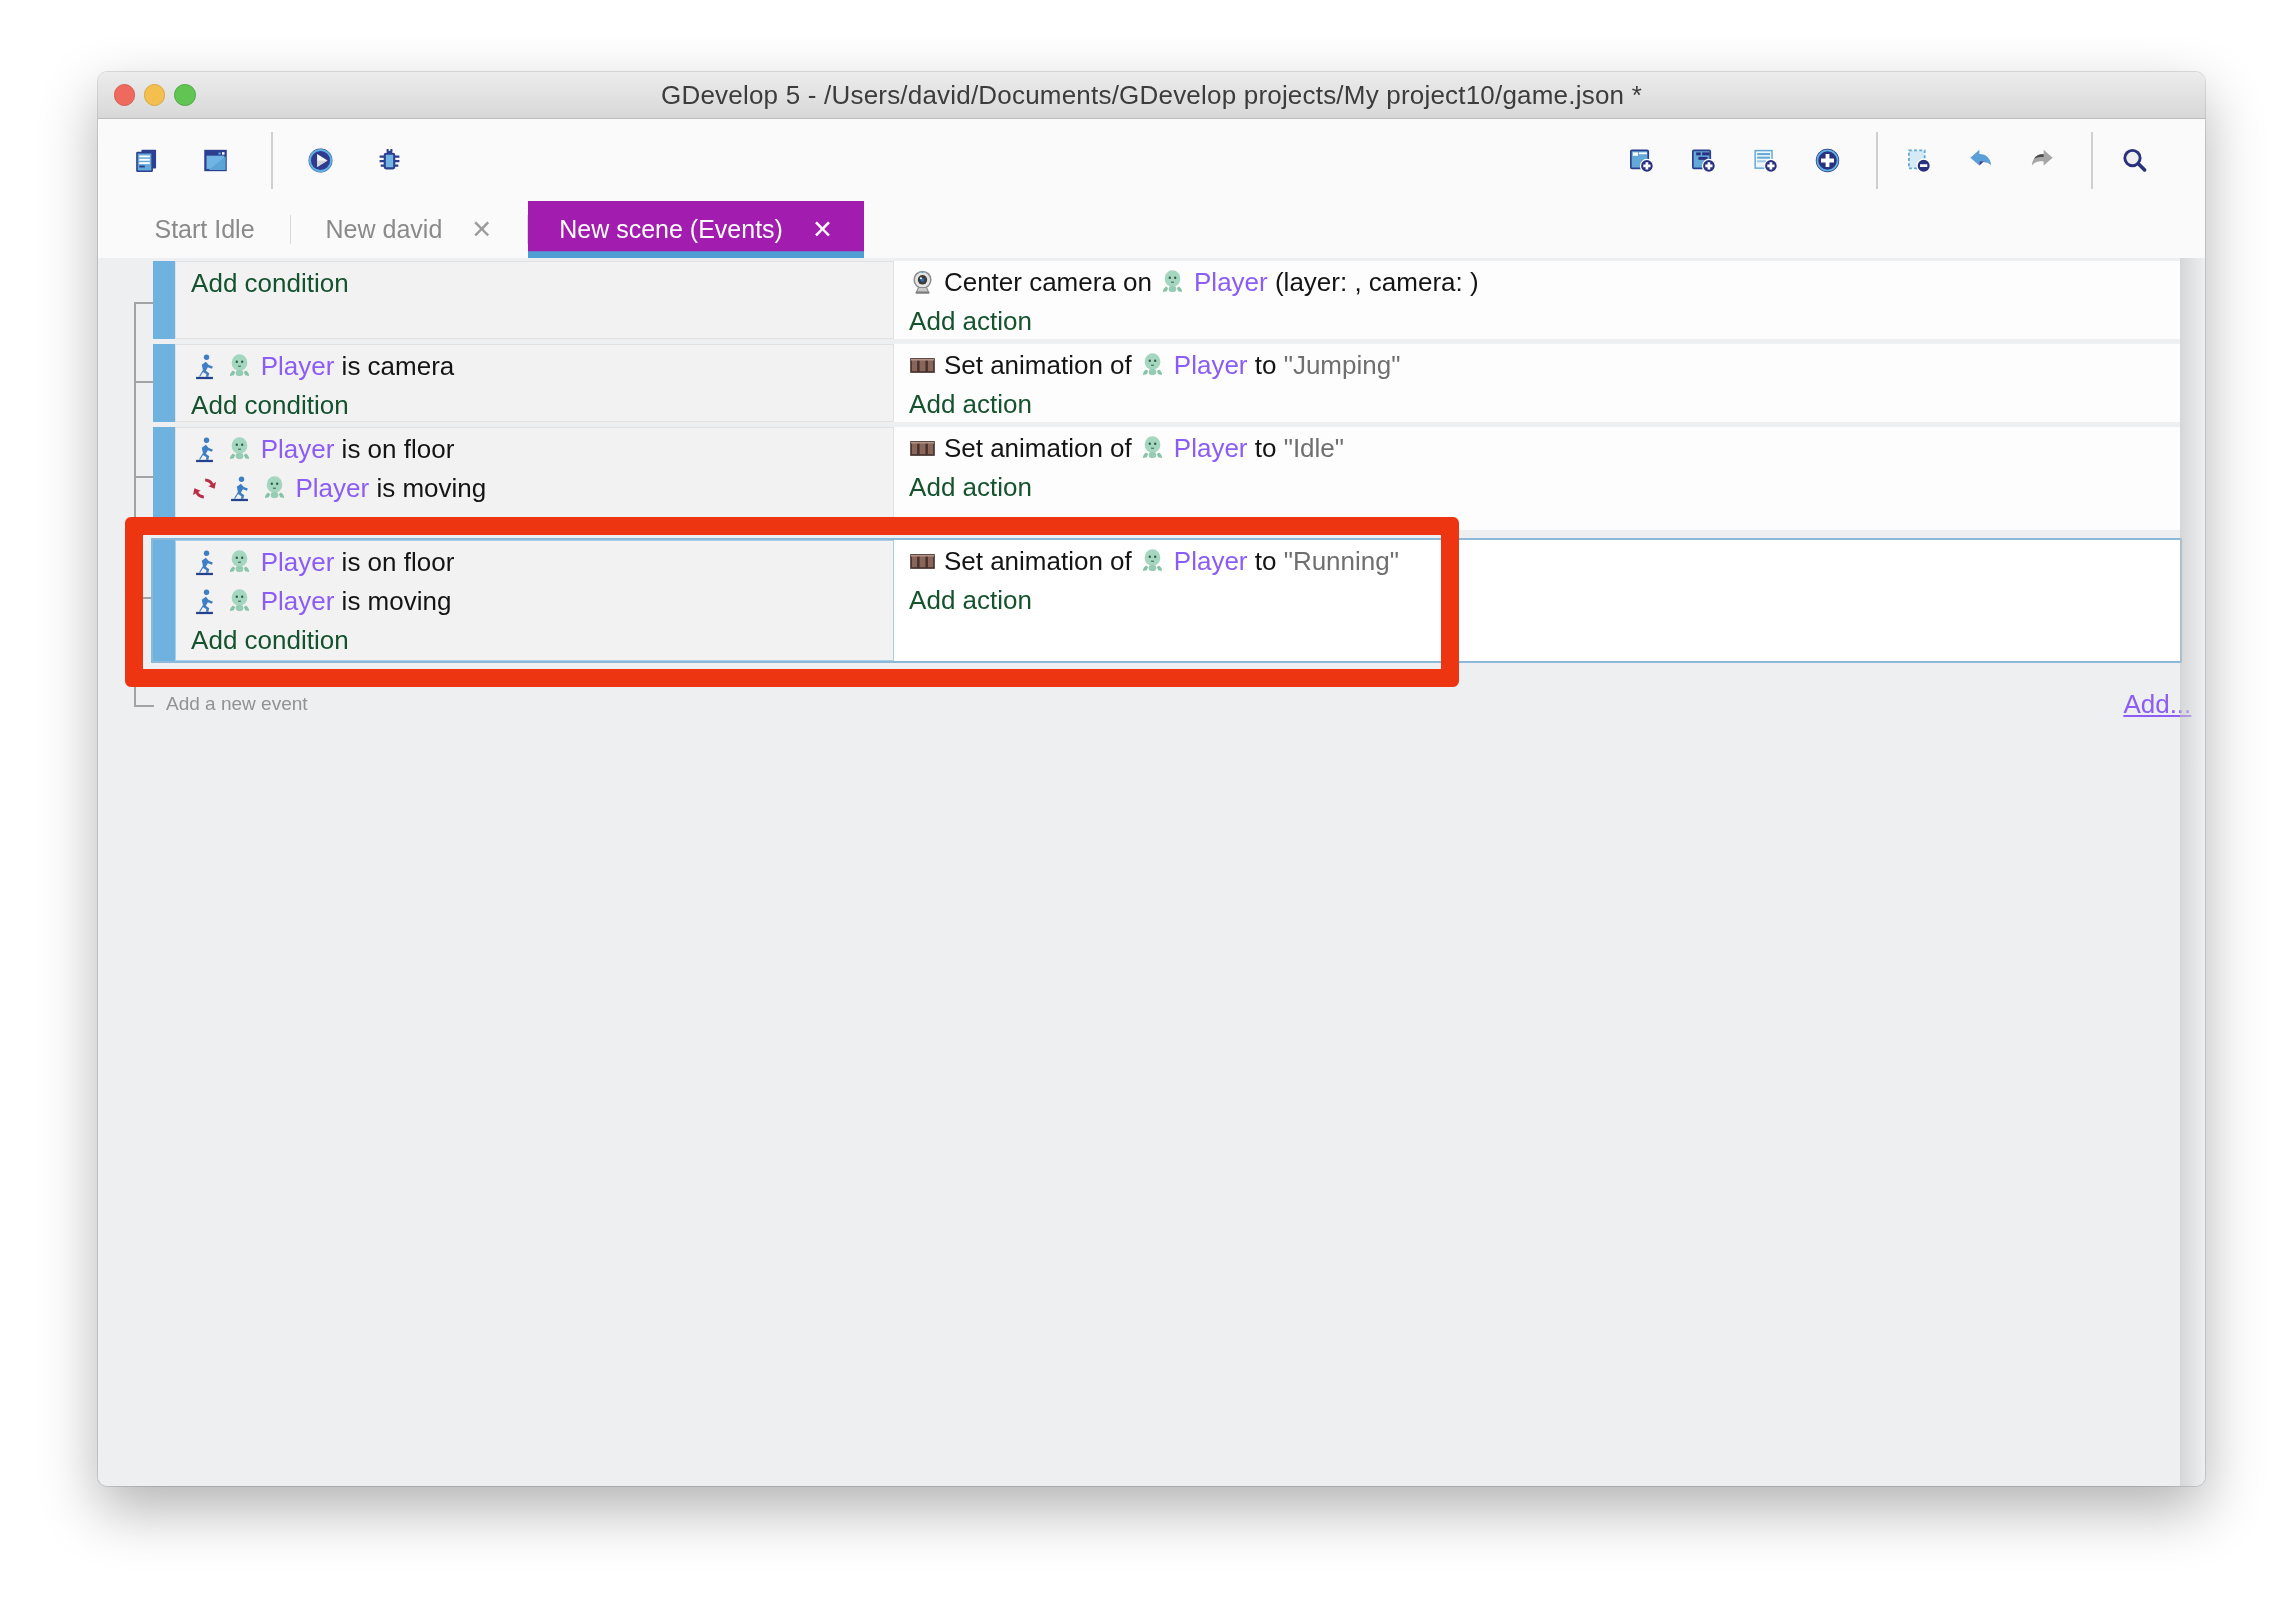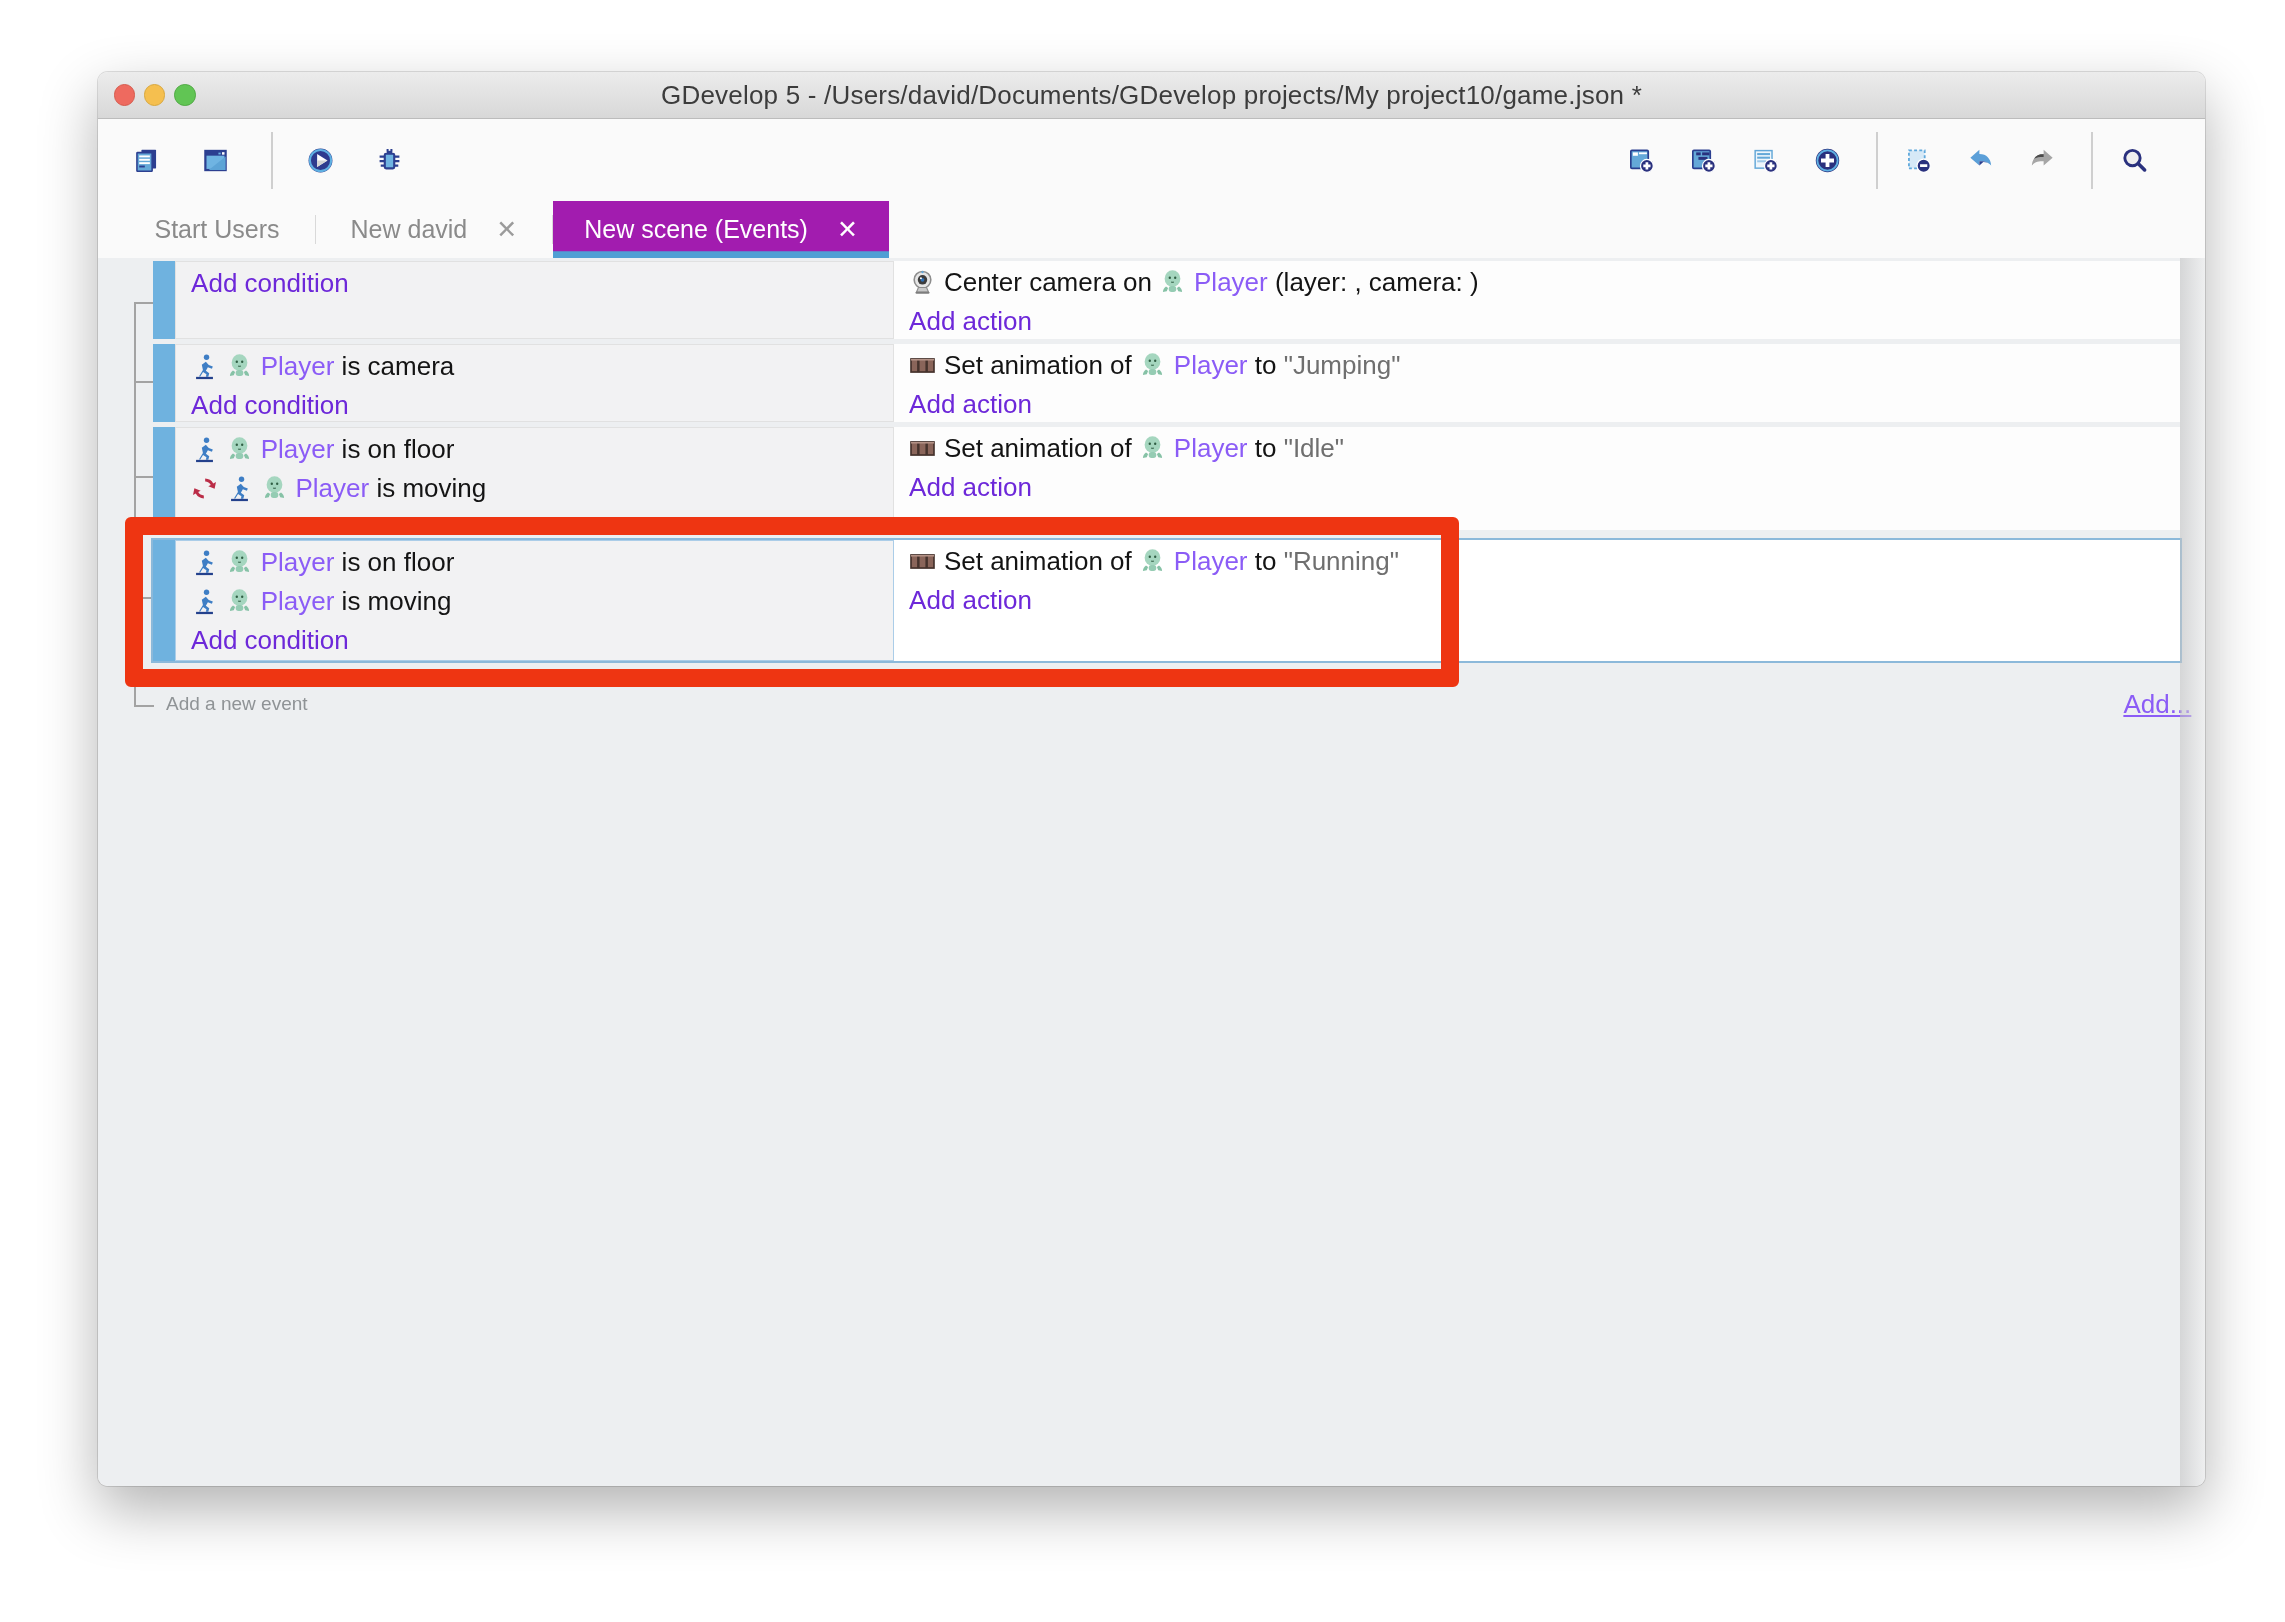--- a/index.html
+++ b/index.html
@@ -53,21 +53,21 @@
   .event-row.selected .cond-cell { border-color:#abcde8; }
   .act-cell { flex:1; background:#fdfdfd; padding:2px 15.6px; overflow:hidden; }
   .event-row.selected .act-cell { background:#ffffff; }
 
   .line { height:39px; display:flex; align-items:center; white-space:pre; }
   .ic { width:27px; height:27px; margin-right:7.8px; flex-shrink:0; display:inline-flex; }
   .ic svg { width:27px; height:27px; }
   .seg-plain { color:#141414; }
   .seg-object { color:#8b5cf6; font-weight:normal; }
   .seg-string { color:#6f6f6f; }
-  .seg-placeholder { color:#6d28d9; }
+  .seg-placeholder { color:#14532d; }
 
   
   .tree-v { position:absolute; left:36px; width:2px; background:#a3a3a3; }
   .tree-h { position:absolute; left:36px; width:19.5px; height:2px; background:#a3a3a3; }
 
   .events-footer { display:flex; justify-content:space-between; align-items:center; height:39px; margin-top:23.4px; padding:0 13.7px 0 68px; }
   .add-new-event { font-size:19px; color:#8f9396; cursor:pointer; }
   .add-more { font-size:26px; color:#8b5cf6; cursor:pointer;text-decoration:underline; }
 
   .scroll-strip { position:absolute; right:0; top:0; width:25px; height:100%;
@@ -217,21 +217,21 @@
                 <circle cx="10.2" cy="9.8" r="6.8" fill="#efefef" stroke="#2a317e" stroke-width="2.6"></circle>
                 <path d="M15.2 14.6 L21 20.4" stroke="#2a317e" stroke-width="3.2" stroke-linecap="round"></path>
               </svg>
             </span>
           </button>
         </div>
     </div>
 
     <div class="tabbar" id="tabbar">
         <div class="tab">
-          <span>Start Users</span>
+          <span>Start Idle</span>
         </div>
         <div class="tab-divider"></div>
         <div class="tab">
           <span>New david</span>
           <span class="tab-close">✕</span>
         </div>
         <div class="tab-divider"></div>
         <div class="tab active">
           <span>New scene (Events)</span>
           <span class="tab-close">✕</span>

